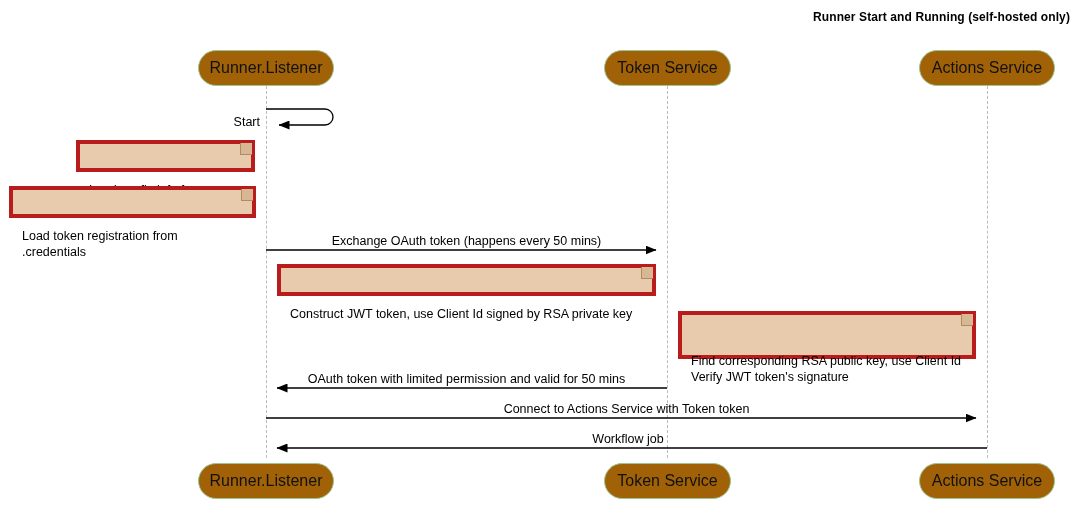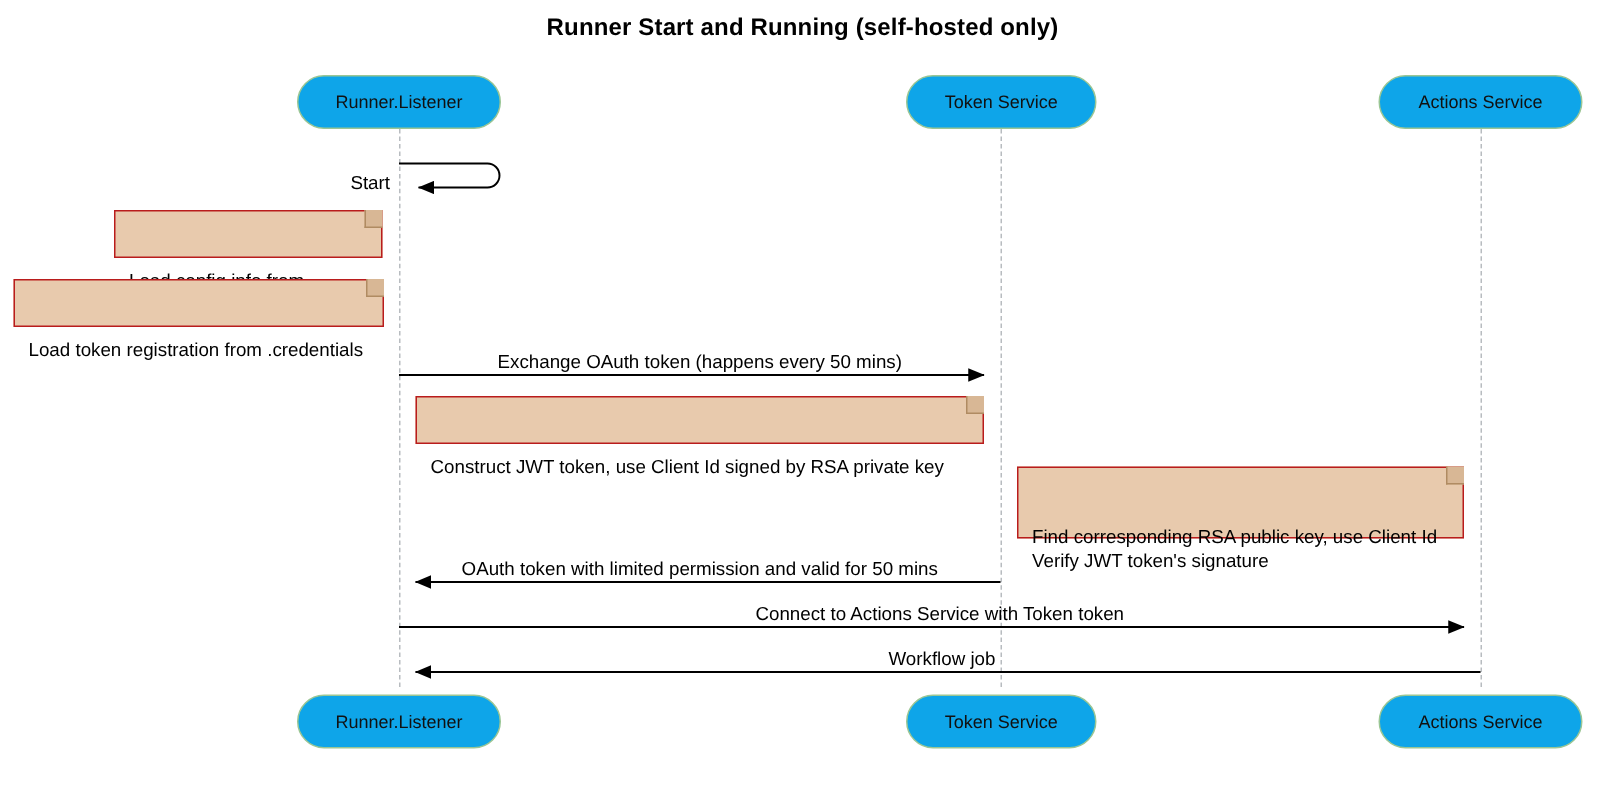--- a/index.html
+++ b/index.html
@@ -19,51 +19,51 @@
     position: absolute;
     left: 0; top: 0;
     width: 1070px;
     height: 525px;
   }
   .title {
     position: absolute;
     left: 0;
     top: 10px;
     width: 1070px;
-    text-align: center;
-    font-size: 16px;
+    text-align: right;
+    font-size: 12px;
     font-weight: bold;
     color: #000;
     letter-spacing: 0.1px;
   }
   
   .lifeline {
     position: absolute;
     width: 0;
     border-left: 1px dashed #b8bcc0;
   }
   
   .participant {
     position: absolute;
     height: 36px;
     border-radius: 18px;
-    background: #0ea5e9;
+    background: #a16207;
     border: 1px solid #9ac694;
     display: flex;
     align-items: center;
     justify-content: center;
-    font-size: 12px;
+    font-size: 16px;
     color: #111;
     box-sizing: border-box;
   }
   
   .note {
     position: absolute;
     background: #e8caad;
-    border: 1px solid #b91c1c;
+    border: 4px solid #b91c1c;
     box-sizing: border-box;
     font-size: 12.5px;
     color: #000;
     padding: 6px 9px;
     line-height: 16px;
     white-space: pre-line;
   }
   .note .fold {
     position: absolute;
     right: -1px;

